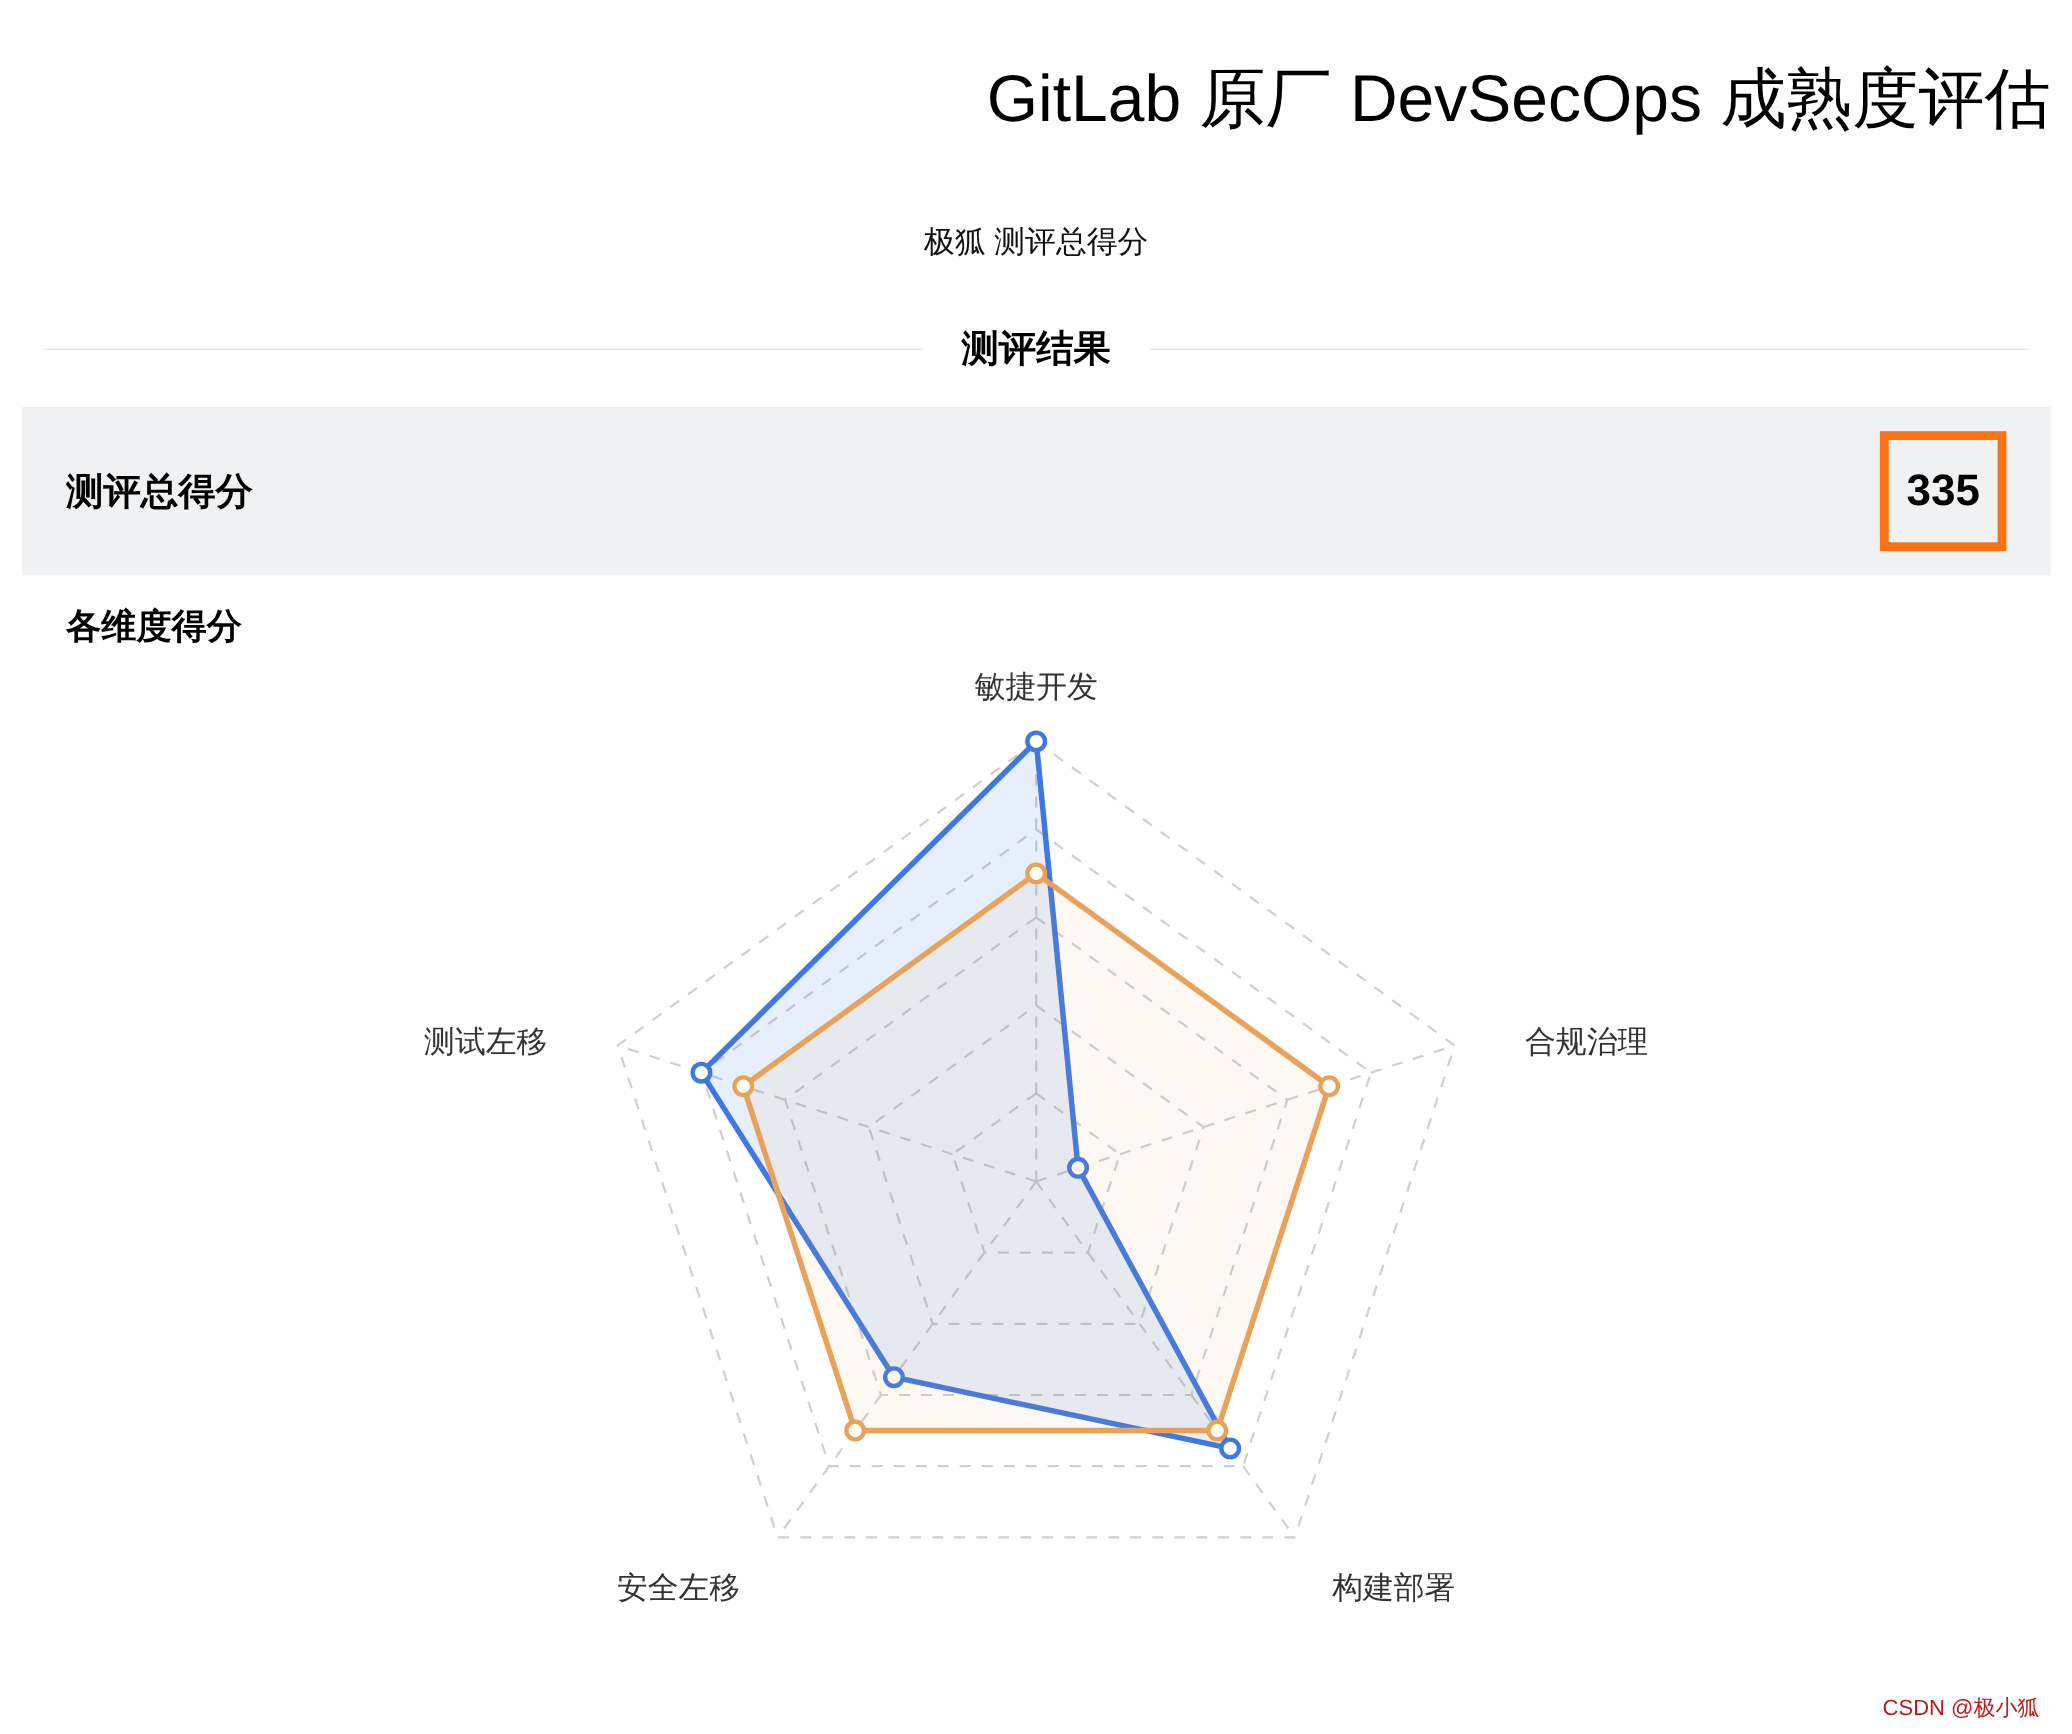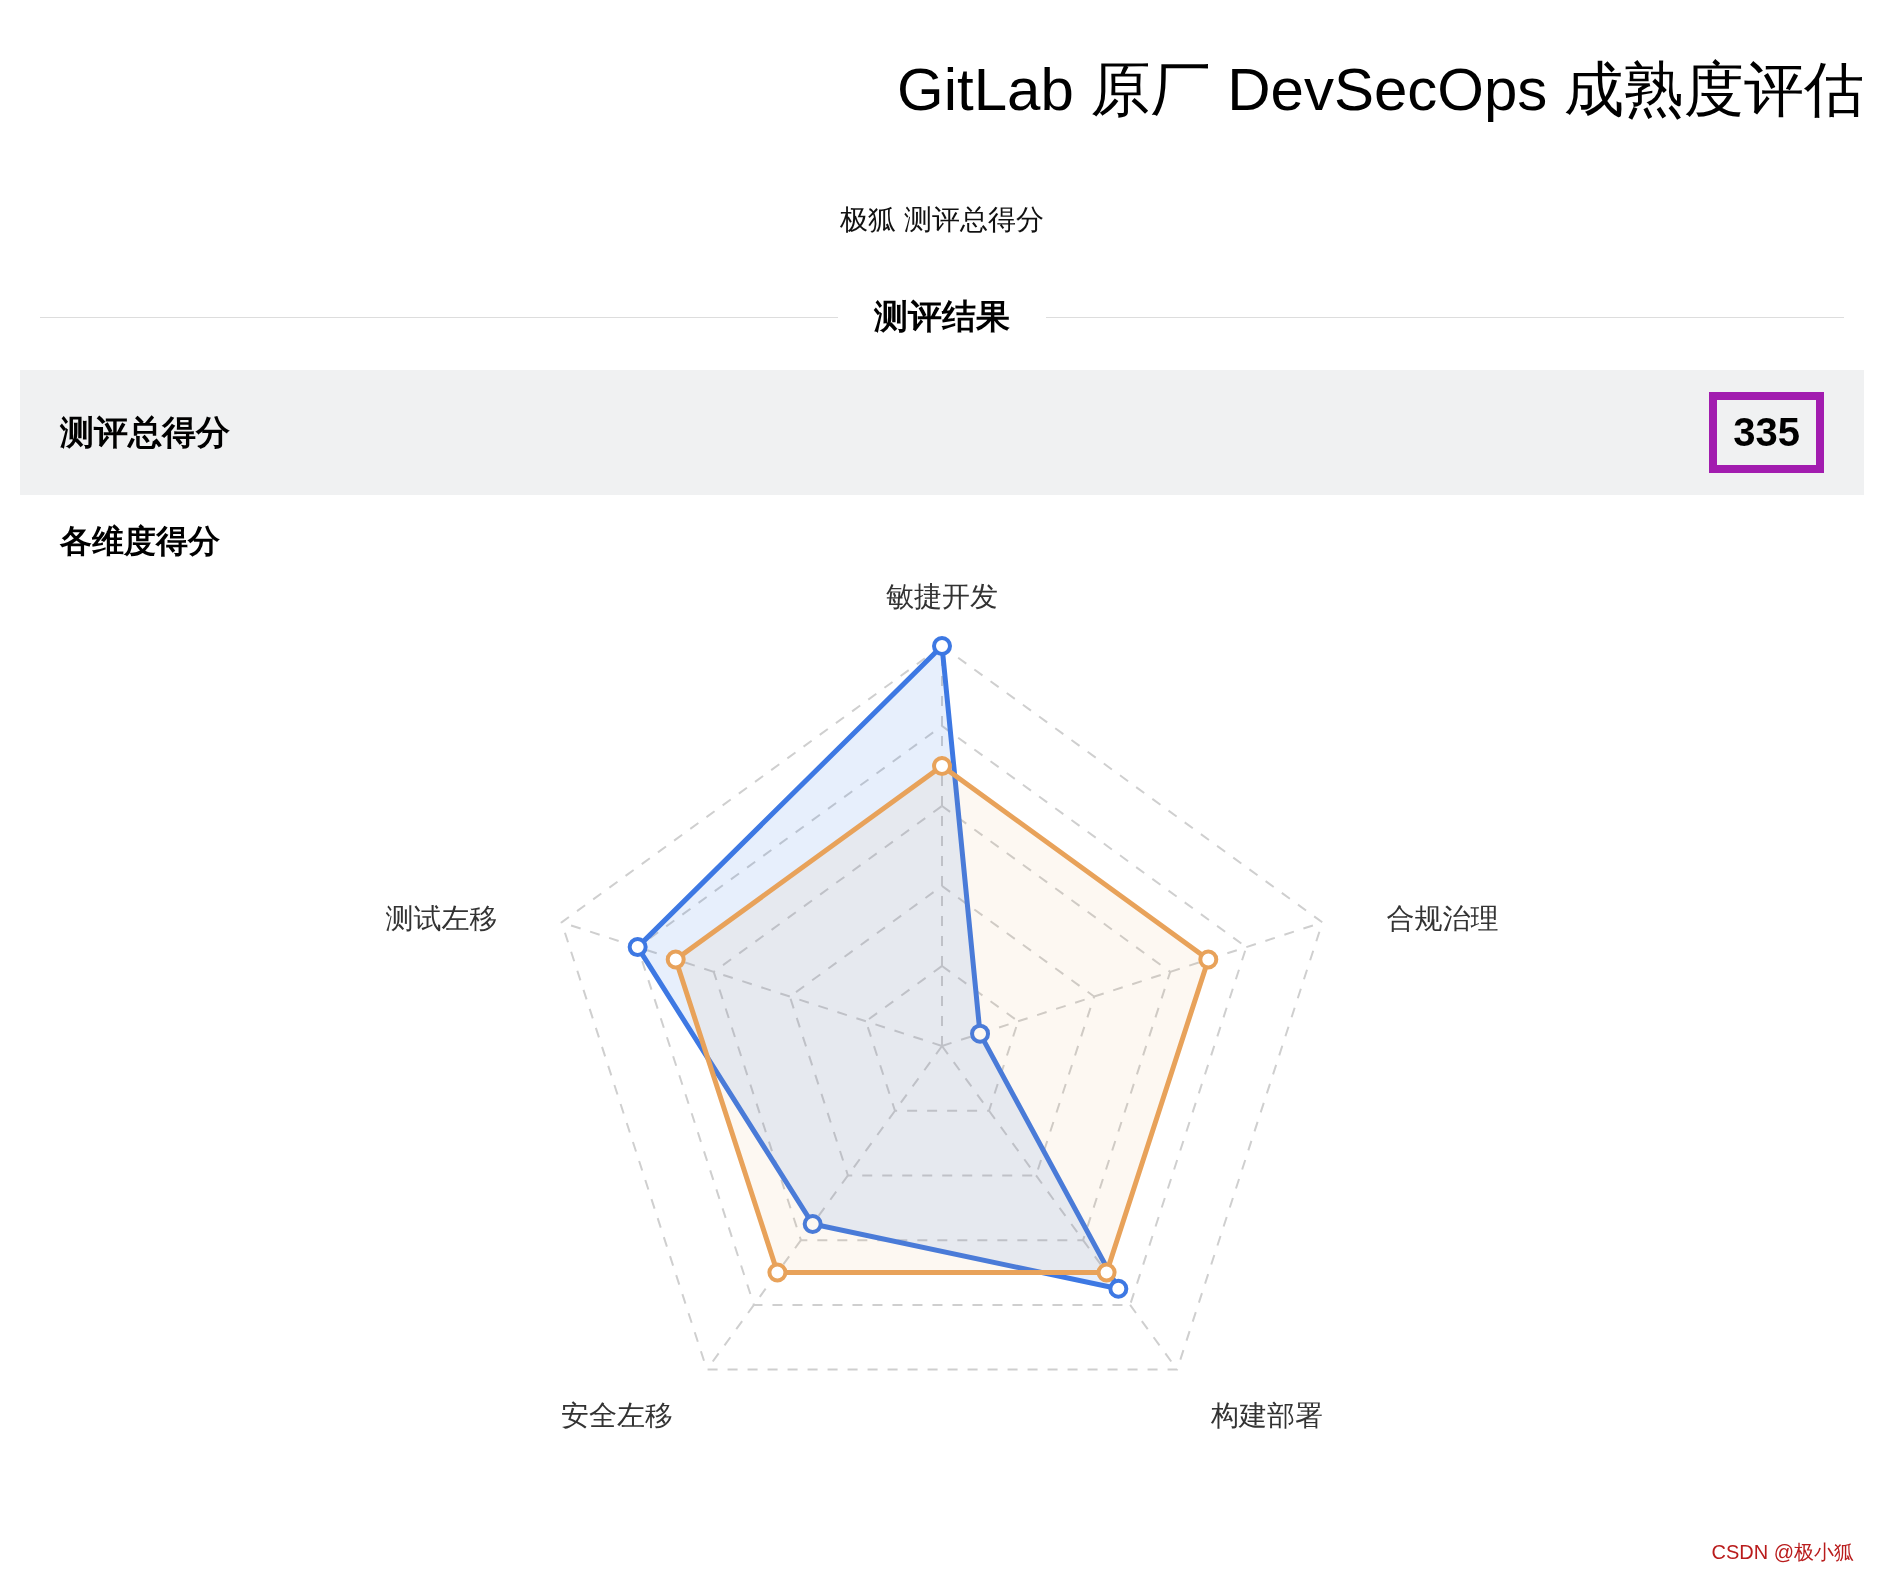--- a/index.html
+++ b/index.html
@@ -47,22 +47,22 @@
       background: #f0f1f2;
       padding: 22px 40px;
       margin-top: 30px;
       text-align: center;
     }
     .score-row-label {
       font-size: 34px;
       font-weight: 700;
     }
     .score-box {
-      border: 8px solid #a21caf;
-      padding: 10px 16px;
+      border: 8px solid #f97316;
+      padding: 24px 16px;
     }
     .score-value {
       font-size: 40px;
       font-weight: 700;
     }
     .chart-panel {
       margin-top: 25px;
       padding: 0 40px 10px 40px;
     }
     .chart-panel-title {

